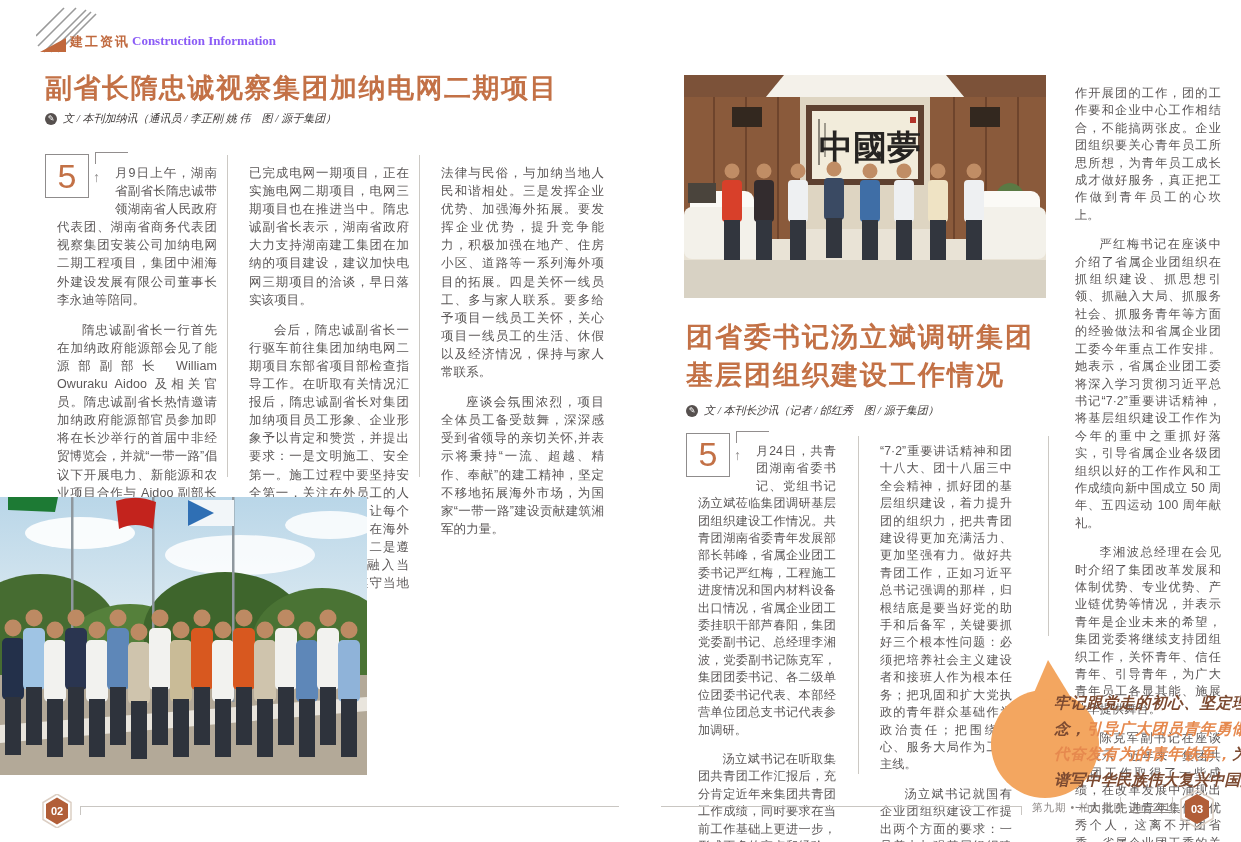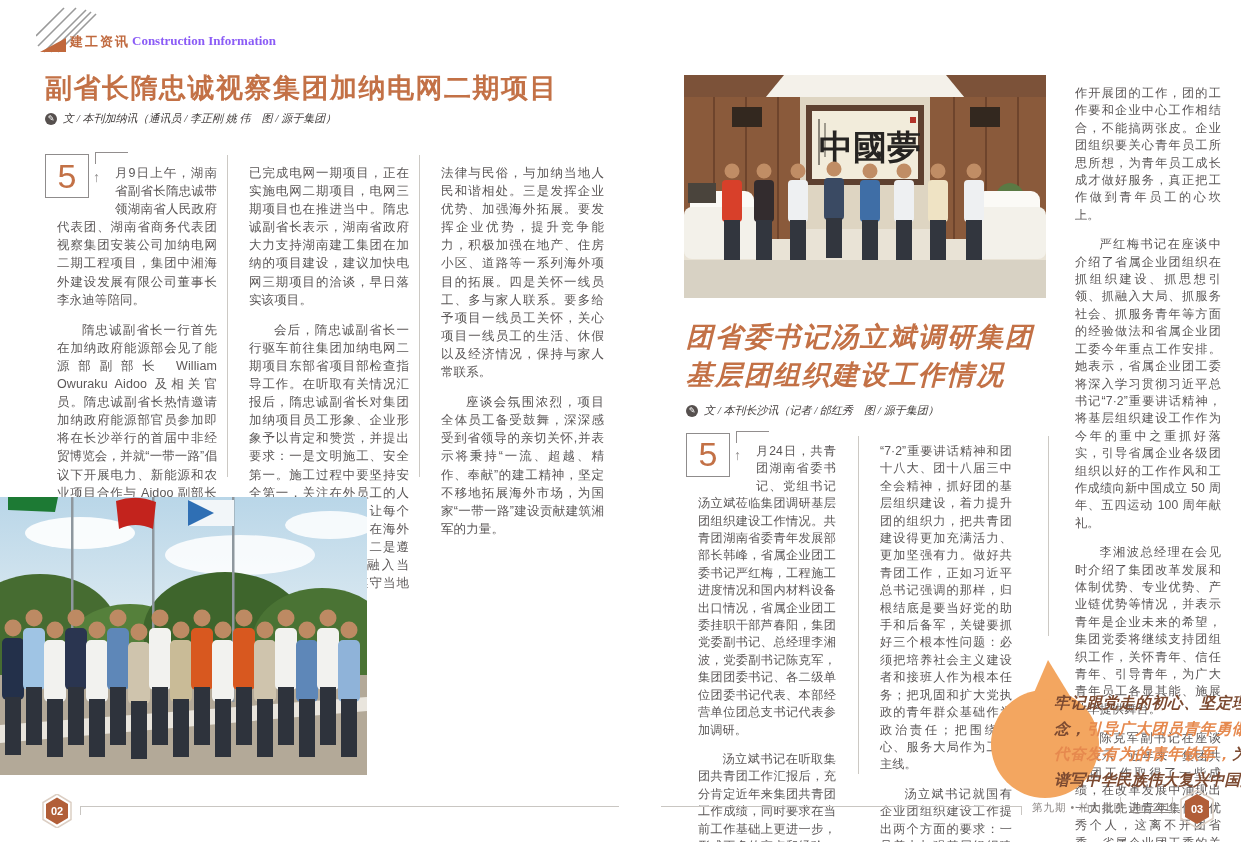--- a/index.html
+++ b/index.html
@@ -6,21 +6,21 @@
   .spread{position:relative;width:1241px;height:842px;background:#ffffff;overflow:hidden;
           font-family:"Liberation Sans",sans-serif;margin:0 auto;}
   .abs{position:absolute;}
 
   
   .brand-cn{font-size:13px;font-weight:700;color:#c0693e;letter-spacing:2px;}
   .brand-en{font-size:13px;font-weight:700;color:#8b5cf6;font-family:"Liberation Serif",serif;}
 
   
   .art-title{font-size:27px;font-weight:800;color:#c37146;letter-spacing:1.5px;margin:0;white-space:nowrap;}
-  .art-title2{font-size:27px;font-weight:800;color:#c37146;letter-spacing:2px;margin:0;line-height:38px;font-style:italic;}
+  .art-title2{font-size:27px;font-weight:800;color:#c37146;letter-spacing:2px;margin:0;line-height:38px;}
 
   
   .byline{display:flex;align-items:center;gap:6px;font-family:"Liberation Serif",serif;
           font-style:italic;font-size:11px;color:#45403f;}
   .byline-icon{width:12px;height:12px;border-radius:50%;background:#56504e;color:#fff;
           font-size:8px;line-height:12px;text-align:center;font-style:normal;flex:0 0 12px;}
 
   
   .body-text{font-size:12.5px;line-height:18.1px;color:#5b5757;text-align:justify;letter-spacing:.1px;}
   .body-text-r{font-size:12.2px;line-height:17.4px;color:#5b5757;text-align:justify;letter-spacing:.1px;}

